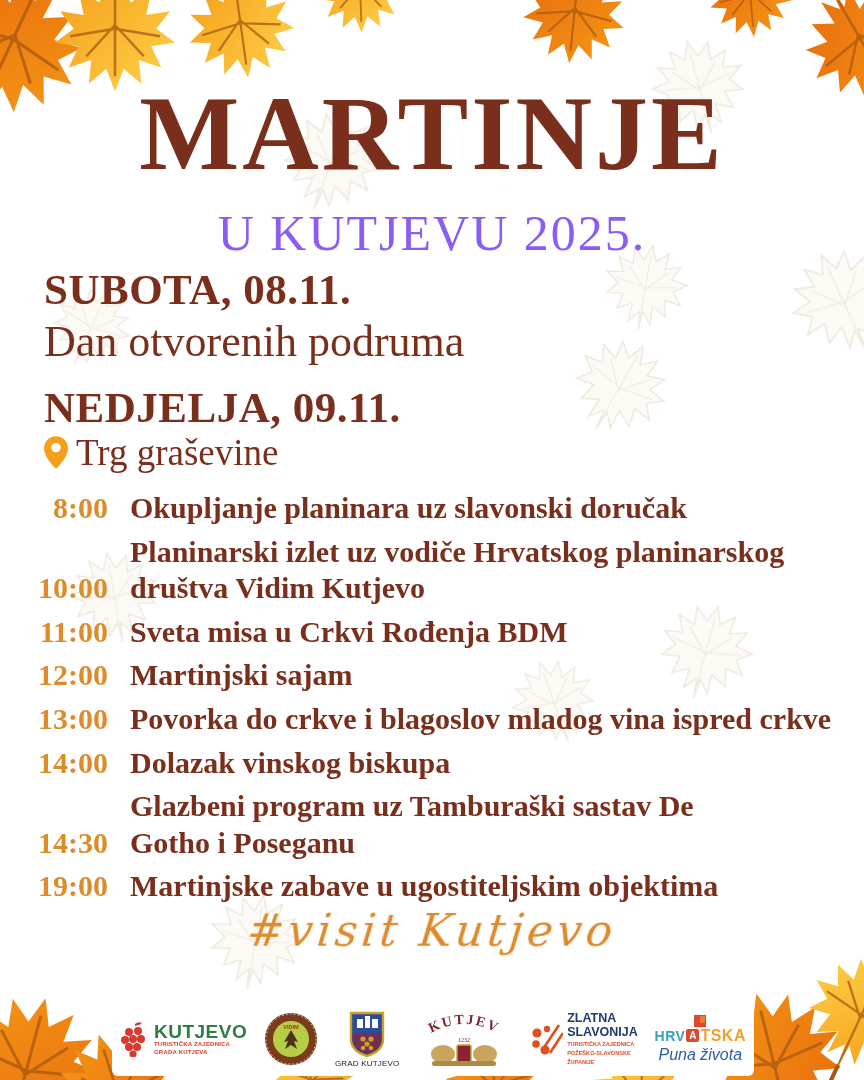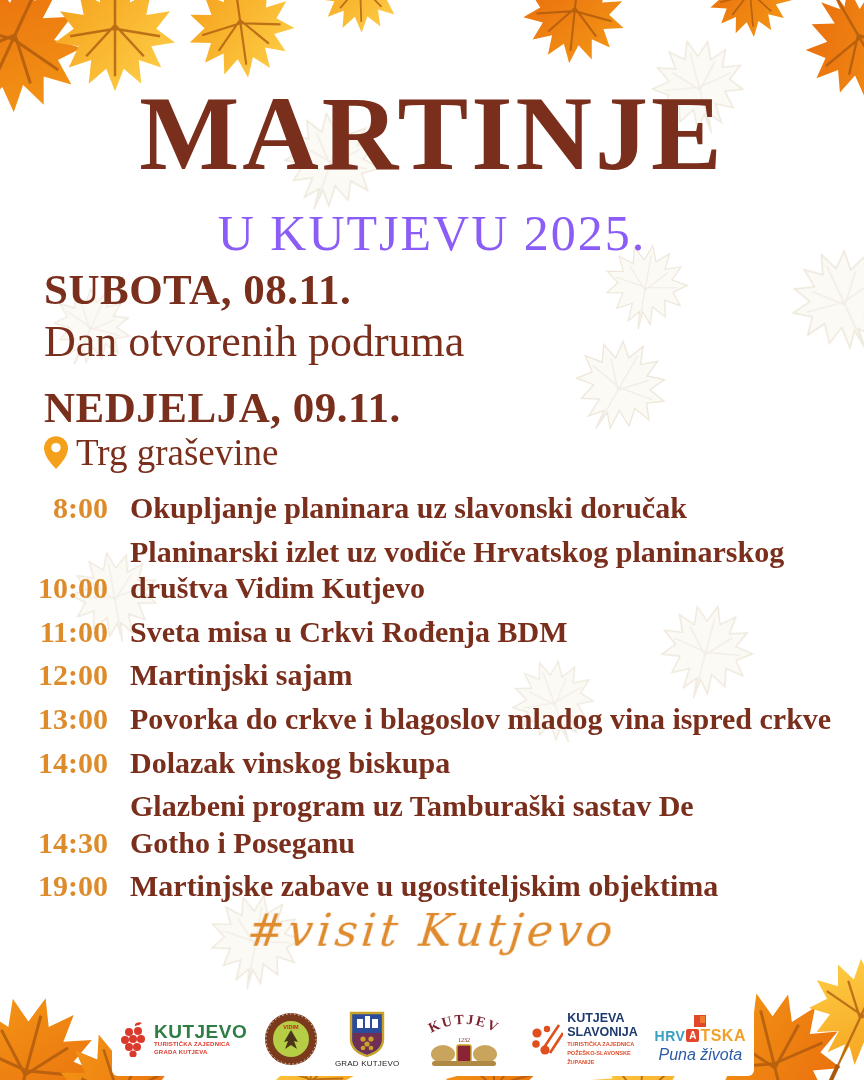--- a/index.html
+++ b/index.html
@@ -299,21 +299,21 @@
         <span style="display:inline-flex;">
           <svg width="34" height="40" viewBox="0 0 34 40">
             <circle cx="8" cy="14" r="4.6" fill="#E0501E"></circle>
             <circle cx="7" cy="25" r="3.8" fill="#E0501E"></circle>
             <circle cx="16" cy="31" r="4.6" fill="#E0501E"></circle>
             <circle cx="18" cy="10" r="3.2" fill="#E0501E"></circle>
             <path d="M14 30 L30 6 M21 34 L34 14" stroke="#E0501E" stroke-width="2.6" fill="none"></path>
           </svg>
         </span>
         <div>
-          <div class="zs-name">KUTJEVA</div>
+          <div class="zs-name">ZLATNA</div>
           <div class="zs-name">SLAVONIJA</div>
           <div class="zs-sub">TURISTIČKA ZAJEDNICA</div>
           <div class="zs-sub">POŽEŠKO-SLAVONSKE</div>
           <div class="zs-sub">ŽUPANIJE</div>
         </div>
       </div>
     </div>
 
     <div class="logo">
       <span style="display:inline-flex;">

